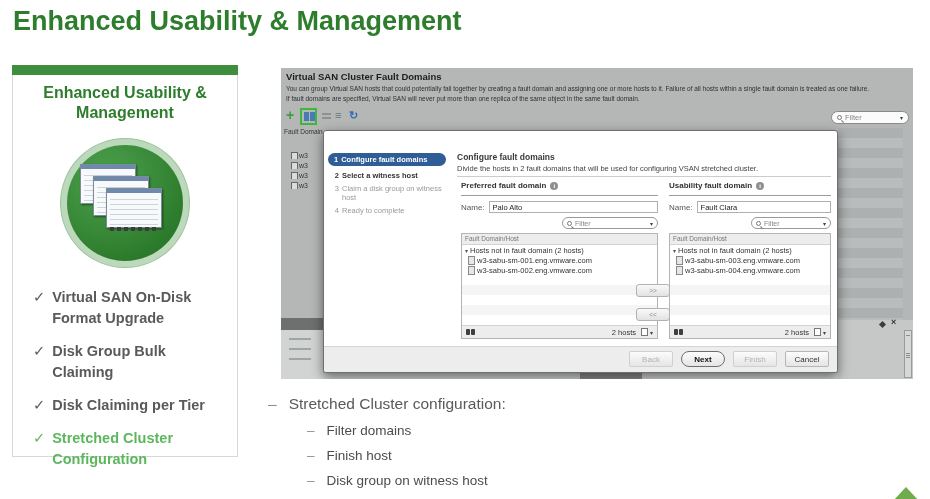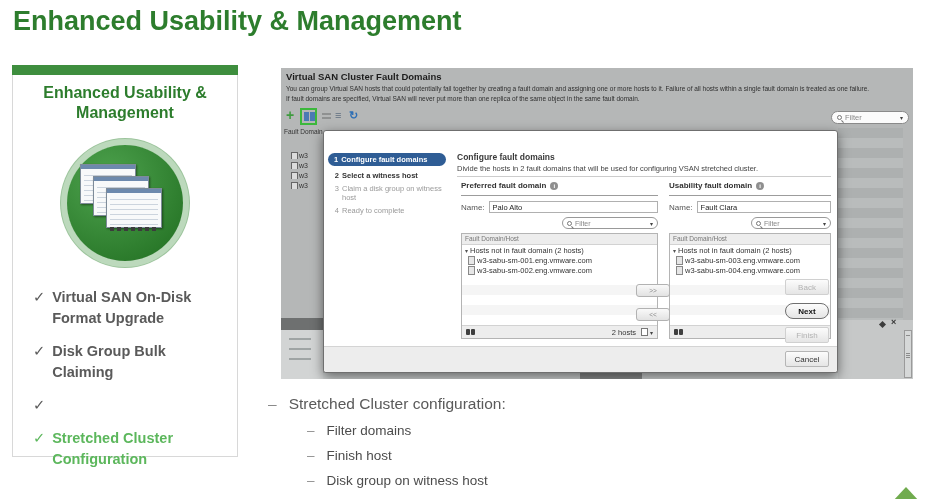--- a/index.html
+++ b/index.html
@@ -110,21 +110,21 @@
   .p-foot { flex:0 0 13px; background:#ededed; border-top:1px solid #d2d2d2; display:flex; align-items:center; font-size:7.5px; color:#333; padding:0 4px; }
   .bino { width:4px; height:6px; background:#3f3f3f; border-radius:1px; box-shadow:5px 0 0 #3f3f3f; margin-right:5px; }
   .p-count { margin-left:auto; }
   .exp-ico { width:7px; height:8px; border:1px solid #777; background:#fff; margin-left:5px; }
   .p-foot .arr { font-size:6px; color:#444; margin-left:2px; }
 
   .mv { left:312px; width:34px; height:13px; background:linear-gradient(#f9f9f9,#e2e2e2); border:1px solid #b2b2b2; border-radius:3px; font-size:6.5px; color:#8a8a8a; text-align:center; line-height:12px; }
   .mv-r { top:153px; } .mv-l { top:177px; }
 
   .dlg-footer { left:0; right:0; bottom:0; height:26px; background:#ededed; border-top:1px solid #d4d4d4; border-radius:0 0 3px 3px; }
-  .dlg-btns { right:8px; bottom:5px; display:flex; gap:8px; position:absolute;flex-direction:column; }
+  .dlg-btns { right:8px; bottom:5px; display:flex; gap:8px; position:absolute; }
   .btn { position:static; min-width:44px; height:16px; line-height:15px; text-align:center; font-size:8px; color:#333; border:1px solid #b5b5b5; border-radius:2px; background:linear-gradient(#fcfcfc,#e5e5e5); }
   .btn.disabled { color:#b2b2b2; border-color:#d0d0d0; }
   .btn.primary { border-color:#6f6f6f; color:#111; font-weight:bold;border-radius:8px; }
 
   
   .note { position:absolute; display:flex; gap:12px; color:#5a5a5a; }
   .n-main { left:268px; top:395px; font-size:15.5px; }
   .n-sub { left:307px; font-size:13.5px; color:#4c4c4c; }
   .ns0 { top:423px; } .ns1 { top:448px; } .ns2 { top:473px; }
   .note .dash { color:#8a8a8a; }
@@ -161,20 +161,21 @@
         <li>
             <span class="chk">✓</span>
             <span>Virtual SAN On-Disk Format Upgrade</span>
           </li>
         <li>
             <span class="chk">✓</span>
             <span>Disk Group Bulk Claiming</span>
           </li>
         <li>
             <span class="chk">✓</span>
+            <span>Disk Claiming per Tier</span>
           </li>
         <li class="green">
             <span class="chk">✓</span>
             <span>Stretched Cluster Configuration</span>
           </li>
       </ul>
     </div>
   </div>
 
   <div class="shot">

